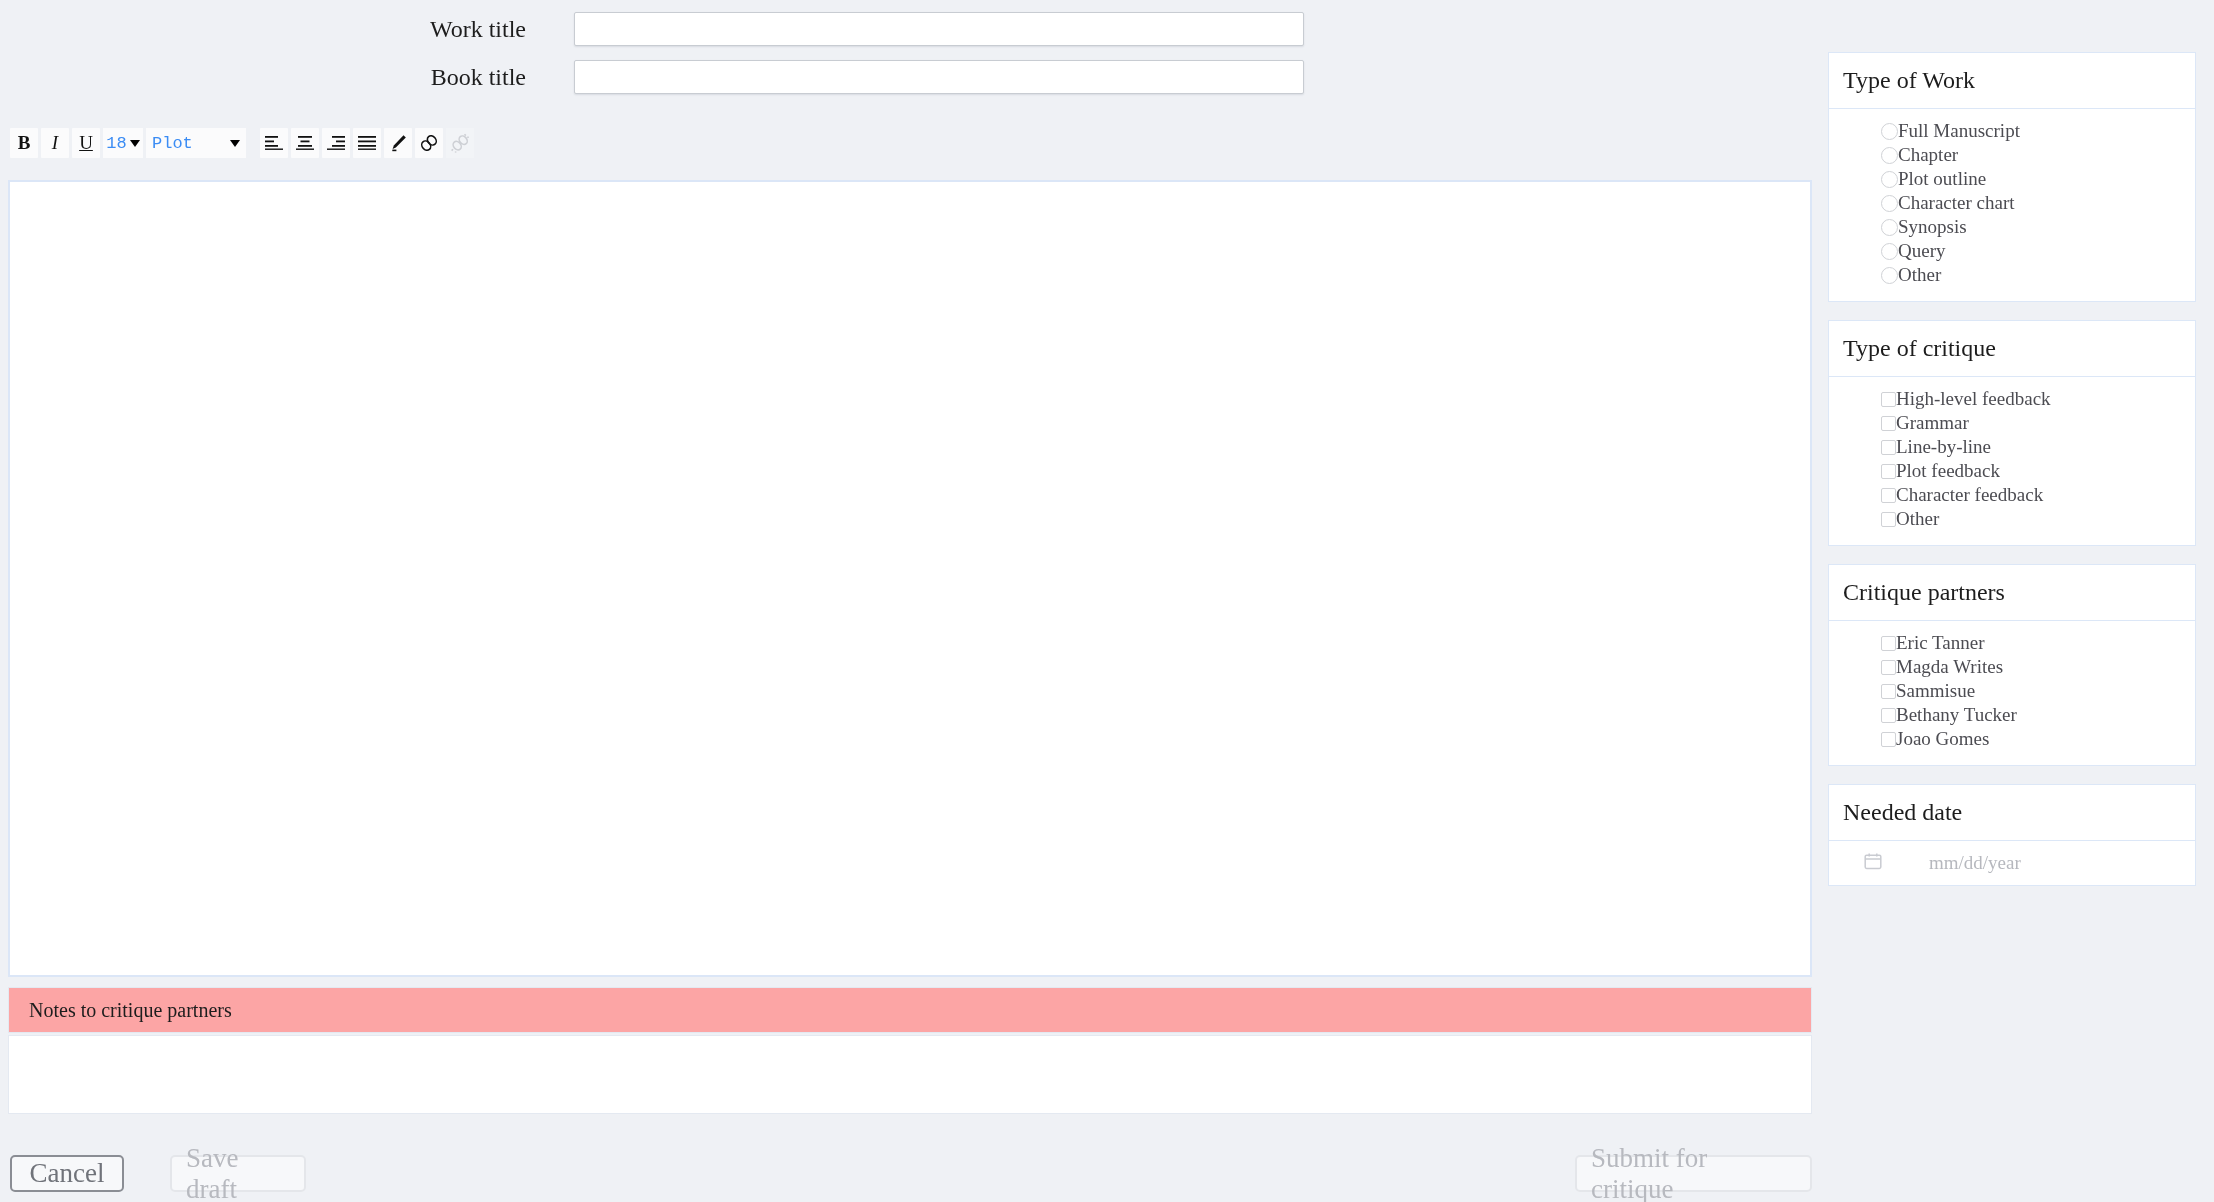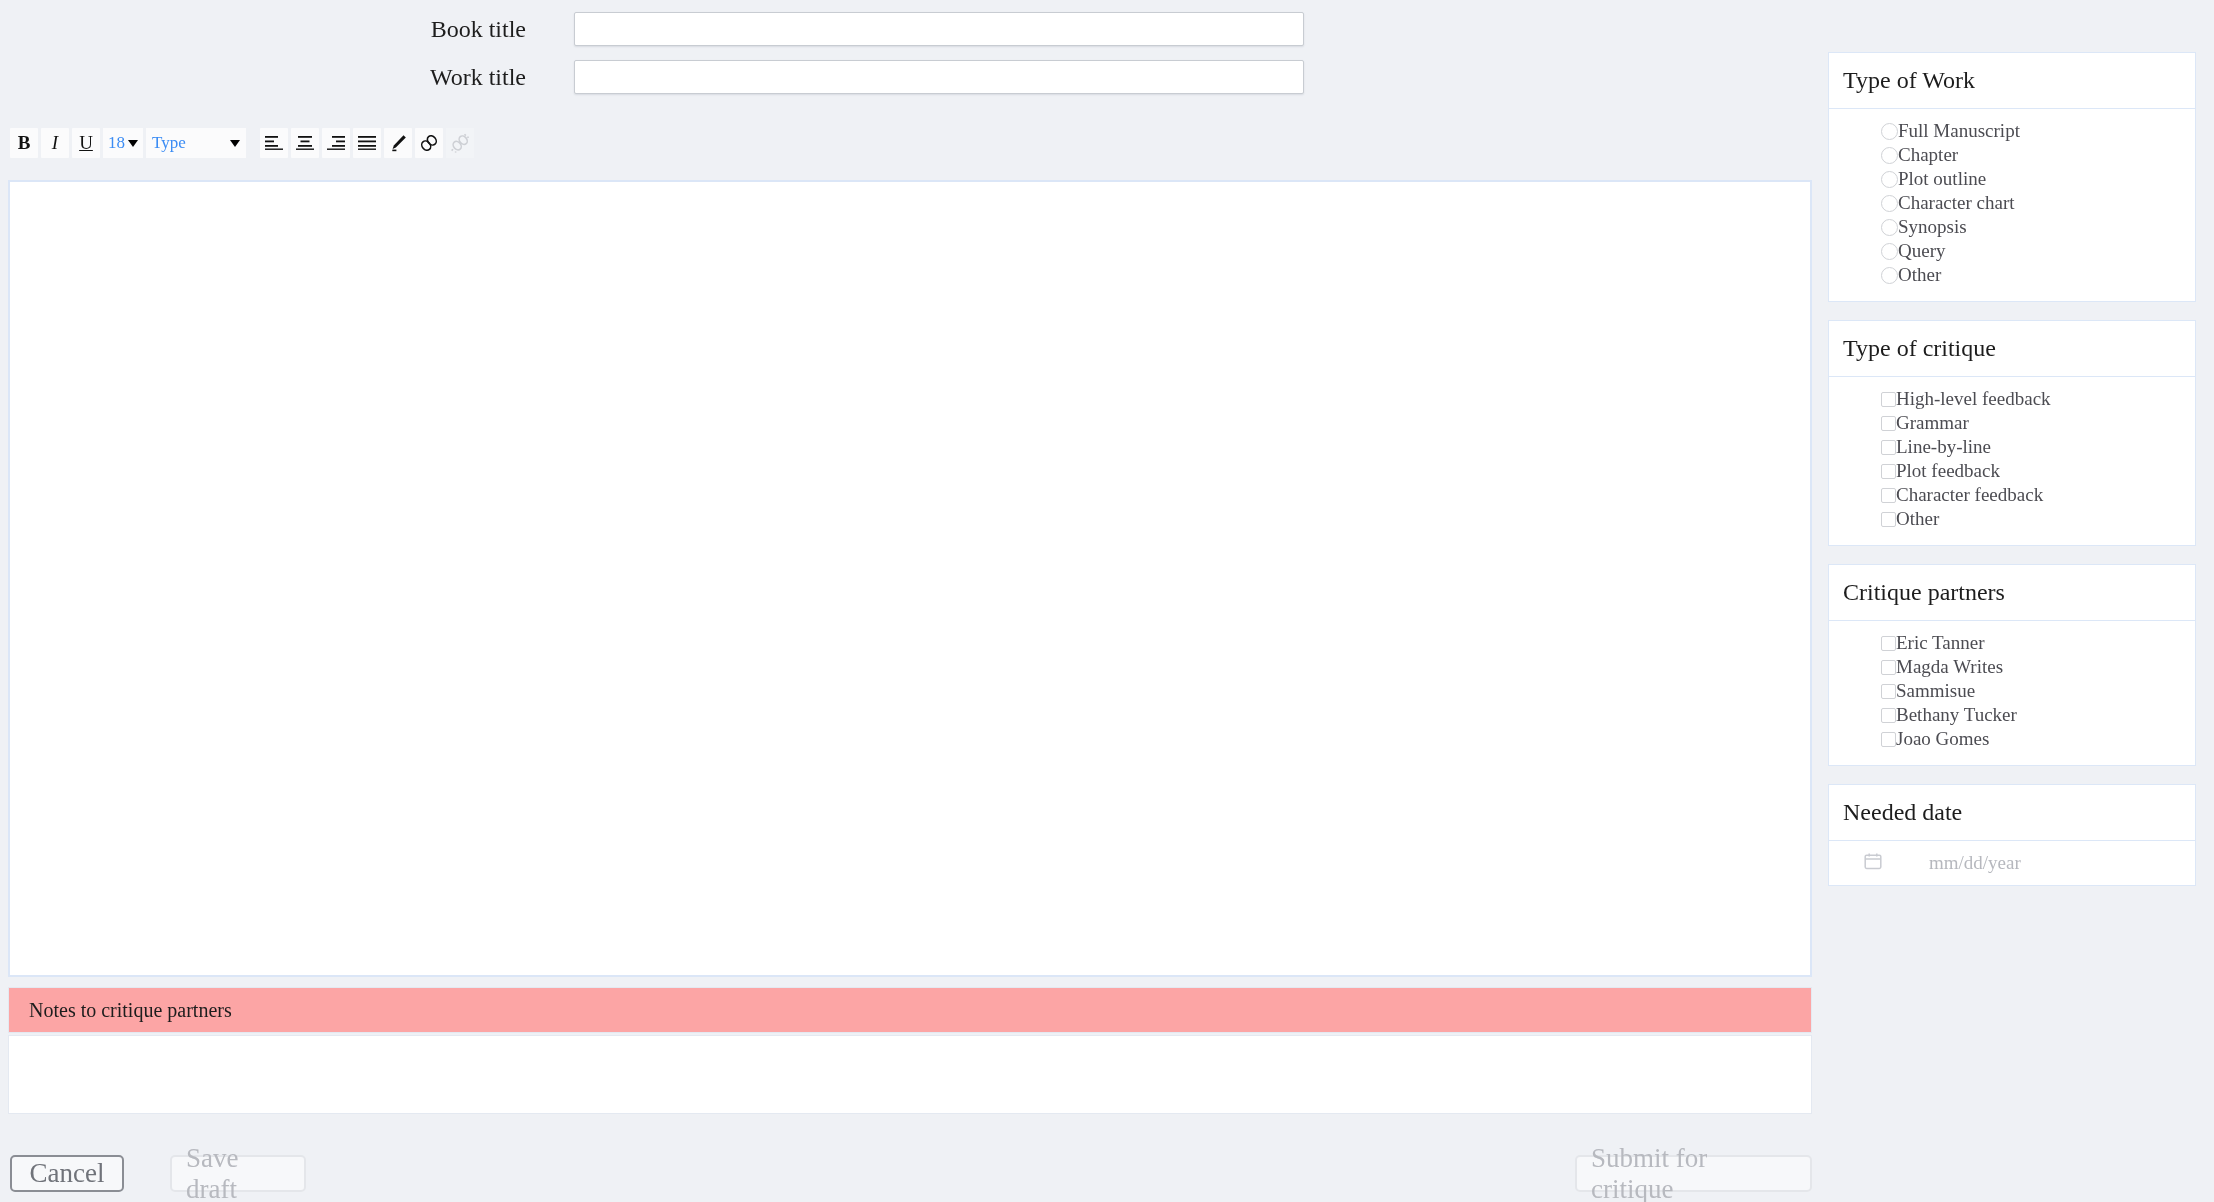--- a/index.html
+++ b/index.html
@@ -92,21 +92,21 @@
     align-items: center;
     cursor: pointer;
     padding: 0 6px;
     box-sizing: border-box;
     gap: 5px;
     font-family: "Liberation Sans", sans-serif;
   }
   .tb-select .sel-text {
     color: #3b8cf4;
     font-size: 17px;
-    font-family: Liberation Serif, serif;
+    font-family: Liberation Mono, monospace;
   }
   .tb-select.size { width: 40px; justify-content: center; gap: 3px; }
   .tb-select.font { width: 100px; justify-content: space-between; }
   .caret {
     width: 0; height: 0;
     border-left: 5px solid transparent;
     border-right: 5px solid transparent;
     border-top: 7px solid #000;
   }
   .tb-sep { width: 8px; }
@@ -281,42 +281,42 @@
     margin-left: 44px;
     width: 200px;
   }
   .date-input::placeholder { color: #b6b8be; opacity: 1; }
 </style>
 </head>
 <body>
 
 <div class="titles-block">
   <div class="field-row">
+    <div class="field-label">Work title</div>
+    <input class="field-input" type="text" value="" placeholder="" style="">
+  </div>
+  <div class="field-row">
     <div class="field-label">Book title</div>
-    <input class="field-input" type="text" value="" placeholder="" style="">
-  </div>
-  <div class="field-row">
-    <div class="field-label">Work title</div>
     <input class="field-input" type="text" value="" placeholder="" style="">
   </div>
 </div>
 
 <div class="toolbar">
 
   <div class="tb-btn bold">B</div>
   <div class="tb-btn italic">I</div>
   <div class="tb-btn underline">U</div>
 
   <div class="tb-select size">
     <span class="sel-text">18</span>
     <span class="caret"></span>
   </div>
 
   <div class="tb-select font">
-    <span class="sel-text">Type</span>
+    <span class="sel-text">Plot</span>
     <span class="caret"></span>
   </div>
 
   <div class="tb-sep"></div>
 
   <div class="tb-btn">
     <svg class="ticon" width="20" height="16" viewBox="0 0 20 16">
       <rect x="1" y="1" width="13" height="1.8" fill="#111"></rect>
       <rect x="1" y="5.5" width="9" height="1.8" fill="#111"></rect>
       <rect x="1" y="10" width="13" height="1.8" fill="#111"></rect>

